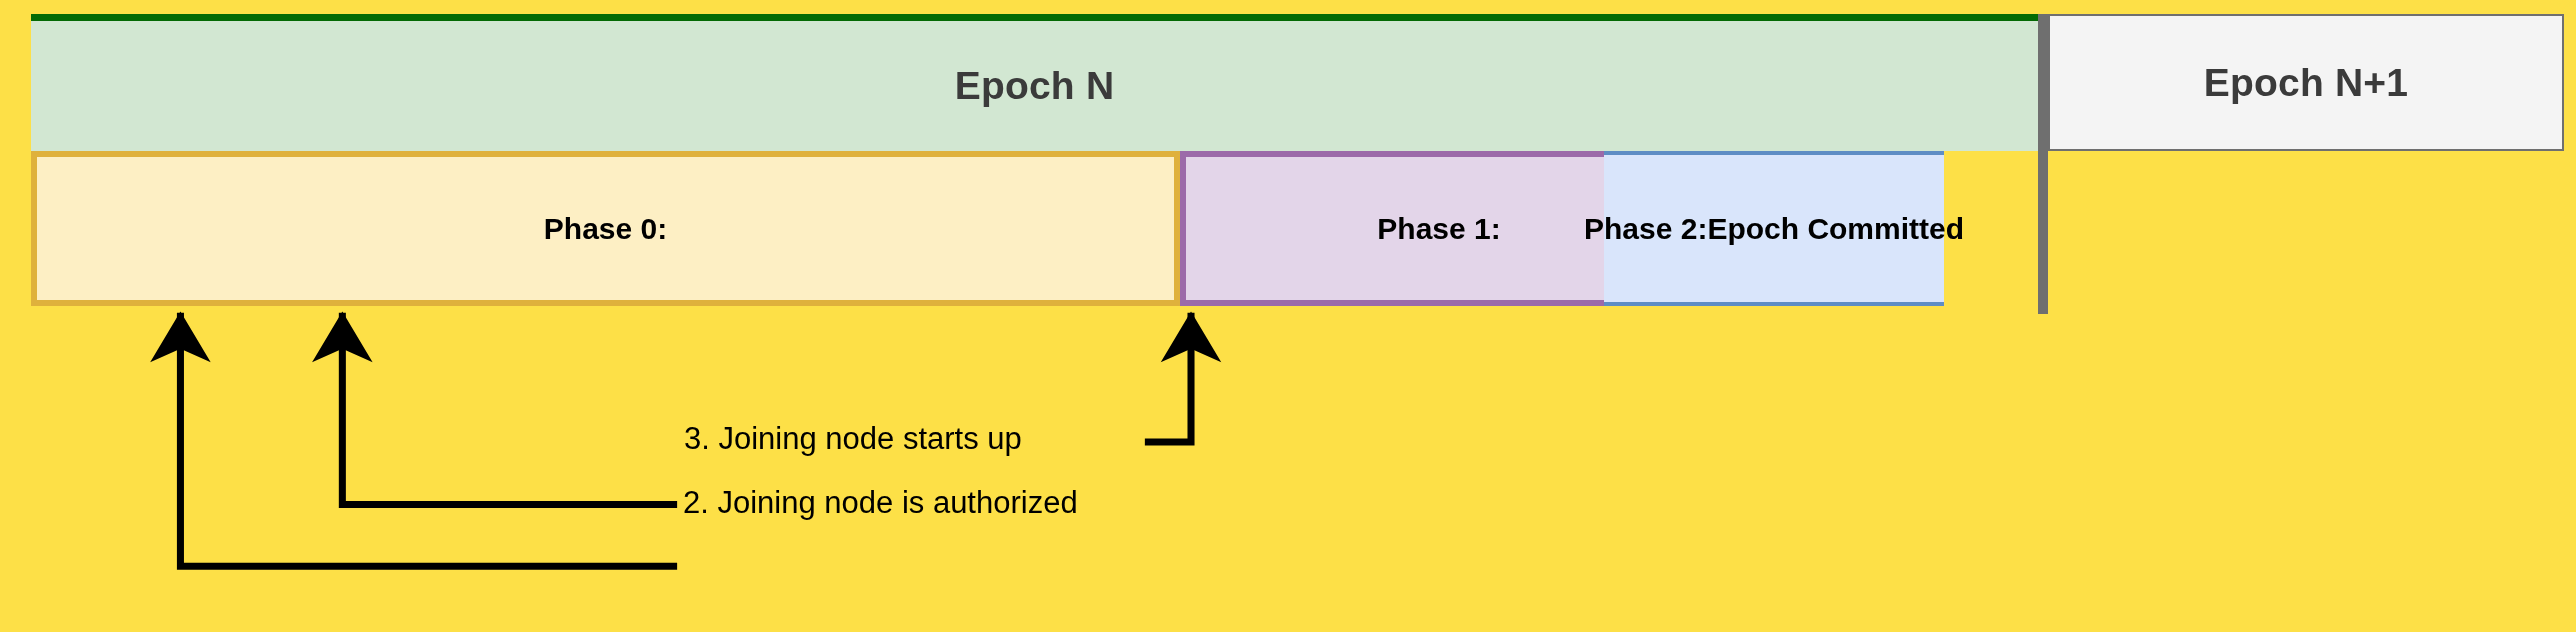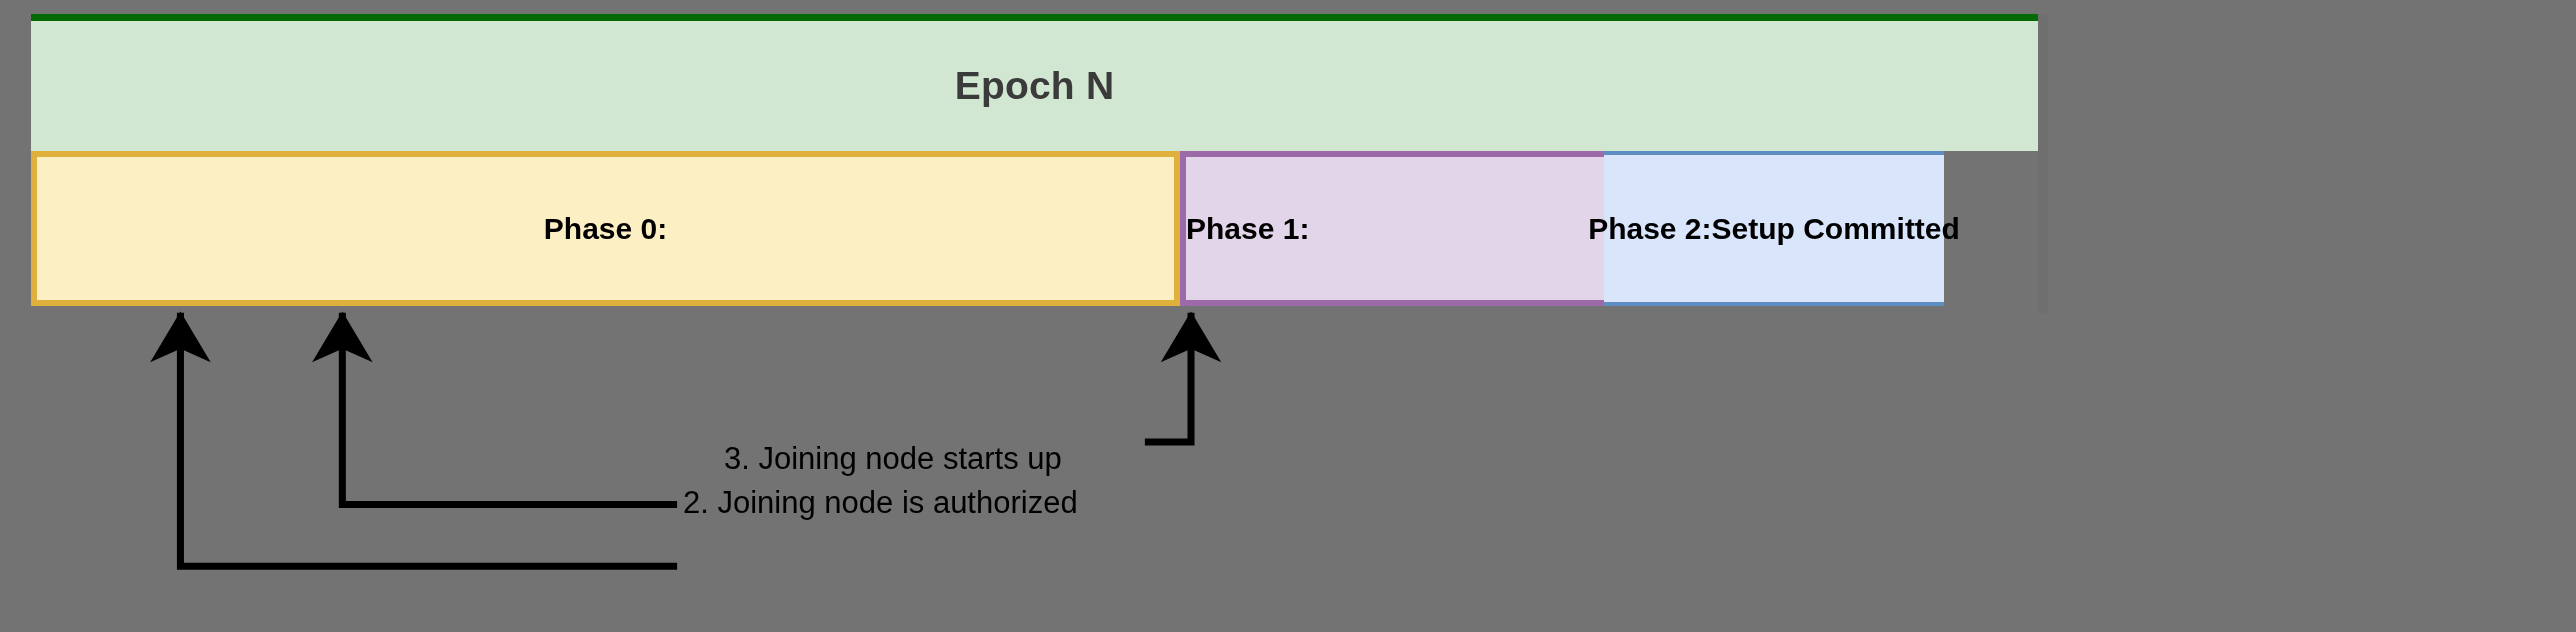--- a/index.html
+++ b/index.html
@@ -10,21 +10,21 @@
   body {
     font-family: "Liberation Sans", sans-serif;
     width: 2576px;
     height: 632px;
     overflow: hidden;
   }
   #stage {
     position: relative;
     width: 2576px;
     height: 632px;
-    background: #737373;
+    background: #fde047;
   }
 
   
   .epoch-box {
     position: absolute;
     box-sizing: border-box;
     display: flex;
     align-items: center;
     justify-content: center;
   }
@@ -97,21 +97,20 @@
     background: #fdefc4;
     border: 6.3px solid #dfb13c;
   }
   #phase-1 {
     left: 1180px;
     top: 151px;
     width: 518px;
     height: 155px;
     background: #e3d5e9;
     border: 6.3px solid #9c6aa9;
-    justify-content: space-between;
   }
   #phase-2 {
     left: 1604px;
     top: 151px;
     width: 340px;
     height: 155px;
     background: #d9e5fb;
     border-top: 4.7px solid #5e8dc4;
     border-bottom: 4.7px solid #5e8dc4;
     border-left: 0;
@@ -133,49 +132,52 @@
   }
 
   
   .annotation {
     position: absolute;
     font-size: 31px;
     color: #000000;
     white-space: nowrap;
     line-height: 1;
   }
-  #annotation-3 { left: 724px; top: 423px; margin-top: 20px; }
+  #annotation-3 { left: 684px; top: 423px; }
   #annotation-2 { left: 683px; top: 487px; }
   #annotation-1 { left: 683px; top: 550px; }
 </style>
 </head>
 <body>
 
 <div id="stage">
 
   <div id="epoch-n-leftbar"></div>
 
   <div class="epoch-box" id="epoch-n">
     <span class="epoch-label">Epoch N</span>
   </div>
 
   <div id="epoch-divider"></div>
 
+  <div class="epoch-box" id="epoch-np1">
+    <span class="epoch-label">Epoch N+1</span>
+  </div>
 
   <div class="phase-box" id="phase-0">
     <span class="phase-line">Phase 0:</span>
   </div>
 
   <div class="phase-box" id="phase-1">
     <span class="phase-line">Phase 1:</span>
   </div>
 
   <div class="phase-box" id="phase-2">
     <span class="phase-line">Phase 2:</span>
-    <span class="phase-line">Setup Committed</span>
+    <span class="phase-line">Epoch Committed</span>
   </div>
 
   <svg id="leaders" viewBox="0 0 3292 808" xmlns="http://www.w3.org/2000/svg">
     <defs>
       <marker id="arrowhead" markerWidth="9" markerHeight="9" refX="7.4" refY="4.5" orient="auto" markerUnits="strokeWidth">
         <path d="M 0.4 8.8 L 7.6 4.5 L 0.4 0.2 L 2.3 4.5 Z" fill="#000000"></path>
       </marker>
     </defs>
 
     <path d="M 865 724 L 230 724 L 230 400" fill="none" stroke="#000000" stroke-width="9" marker-end="url(#arrowhead)"></path>

